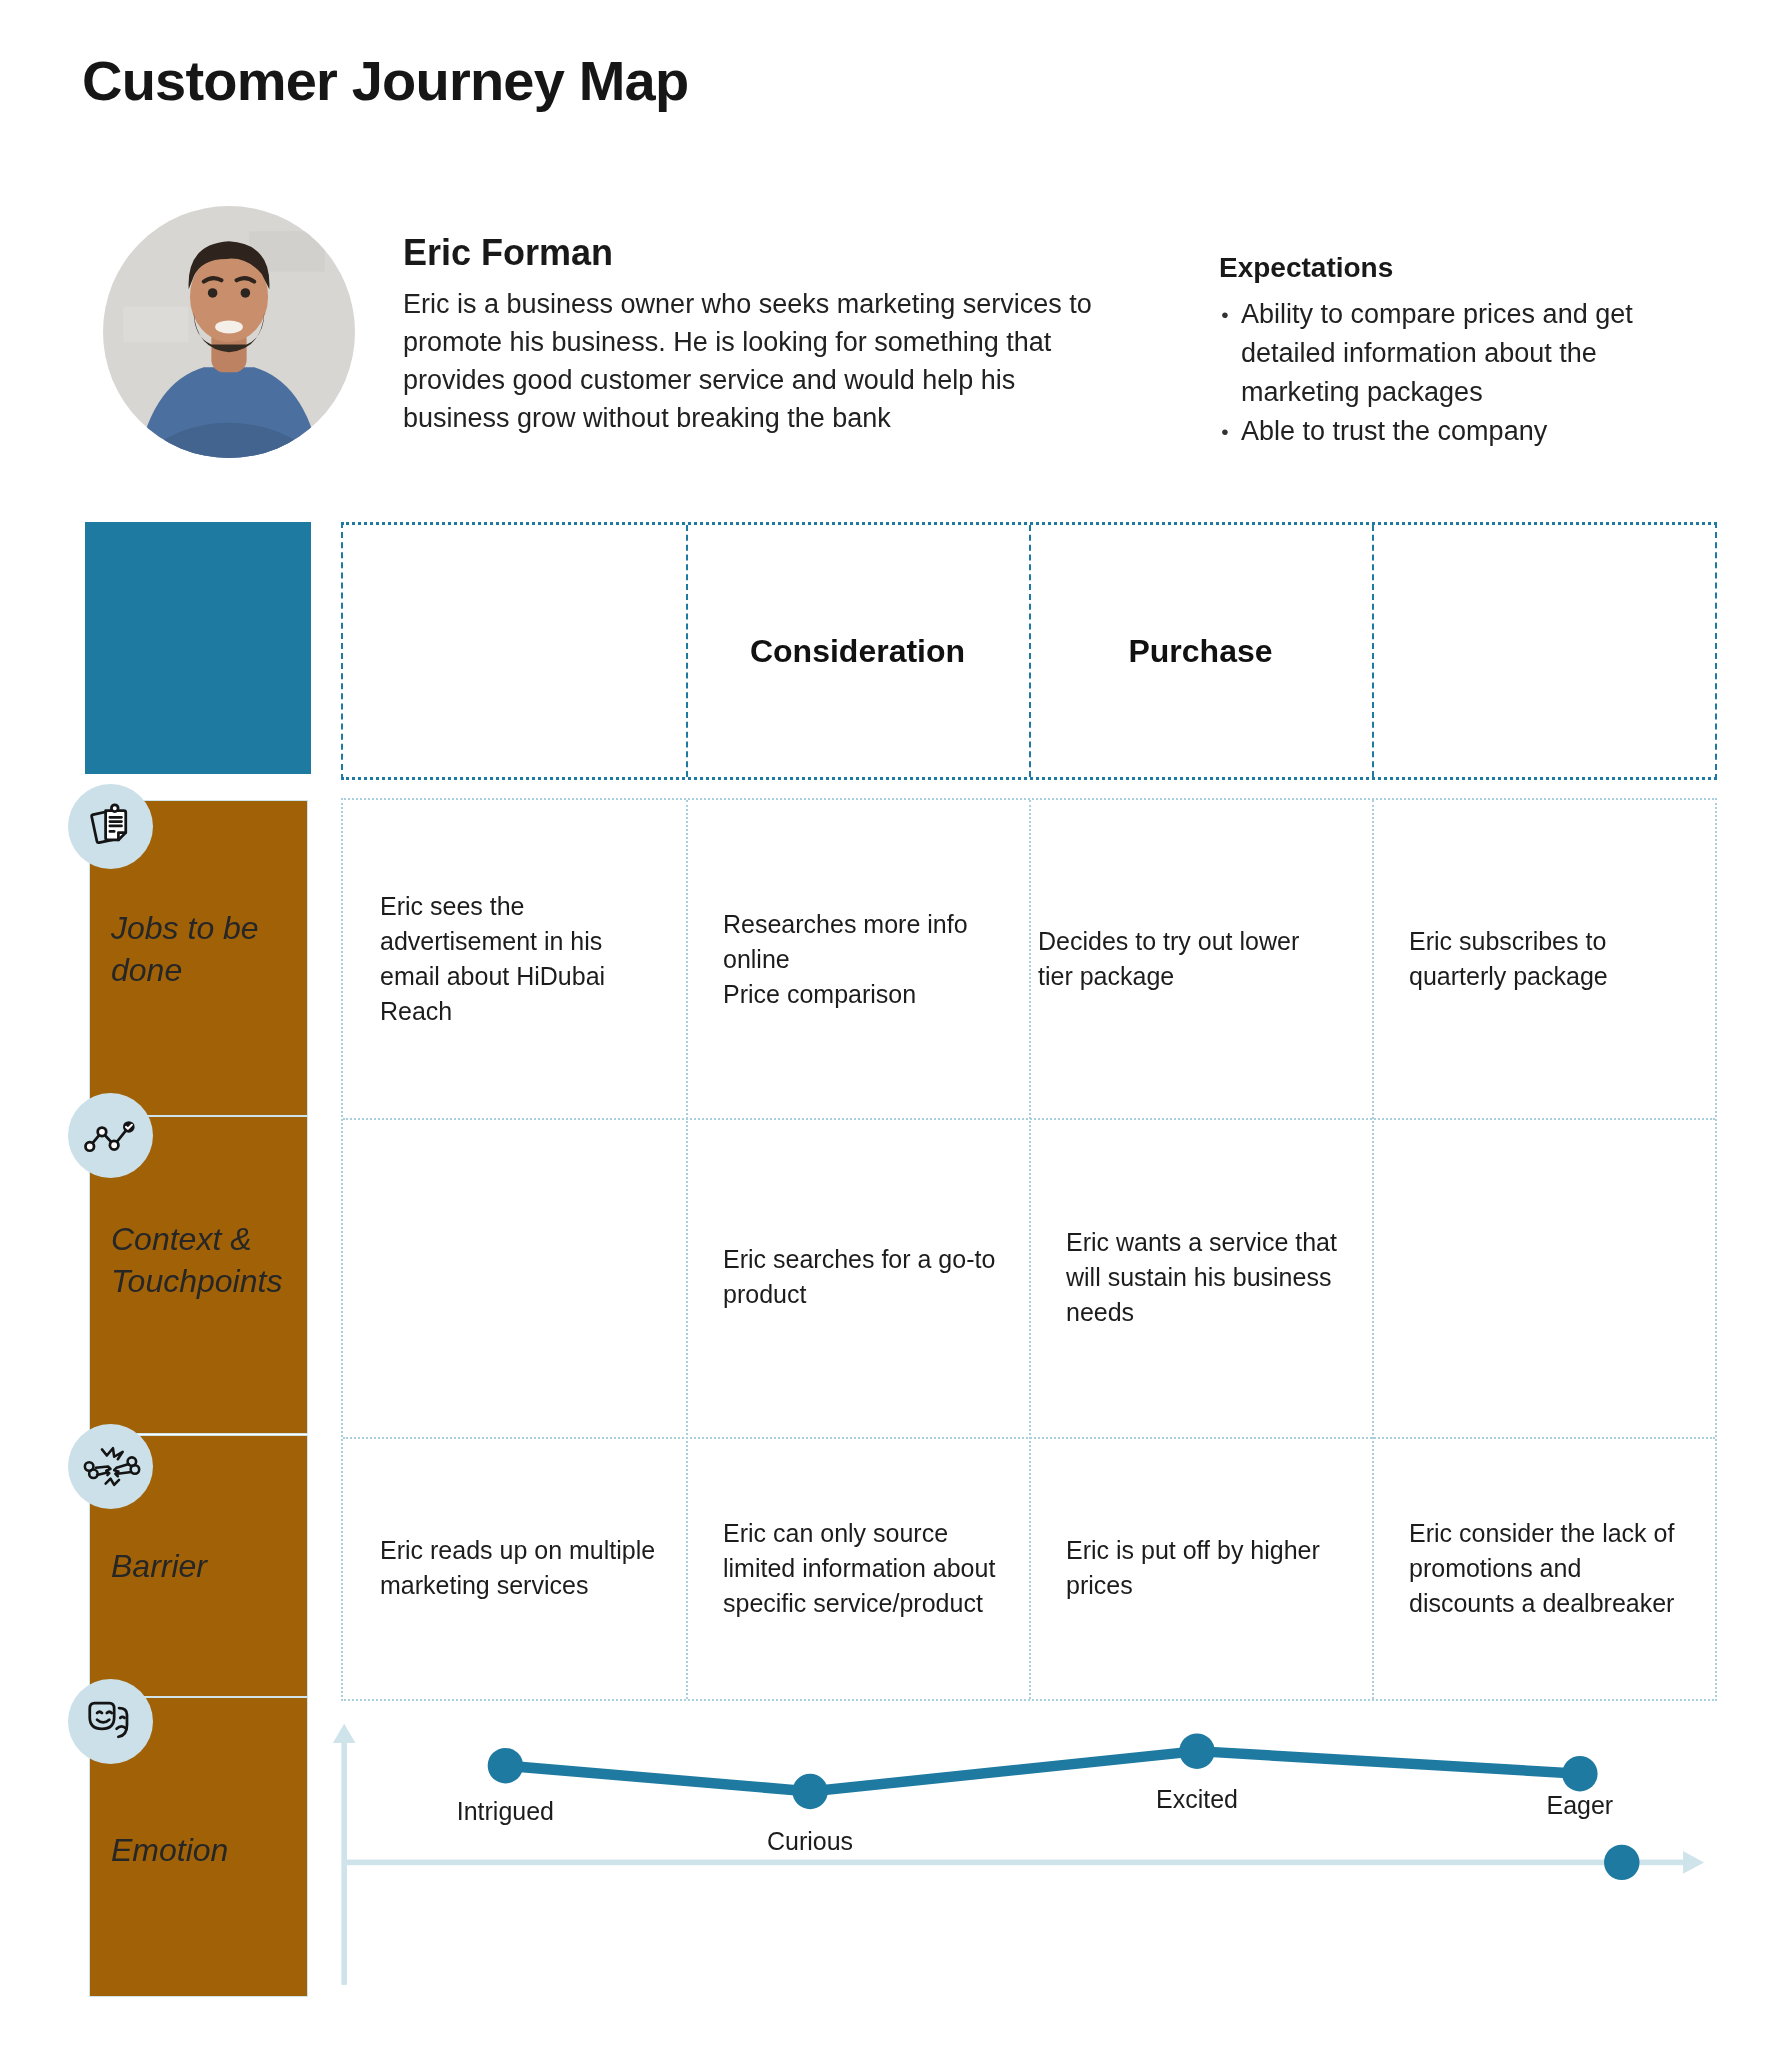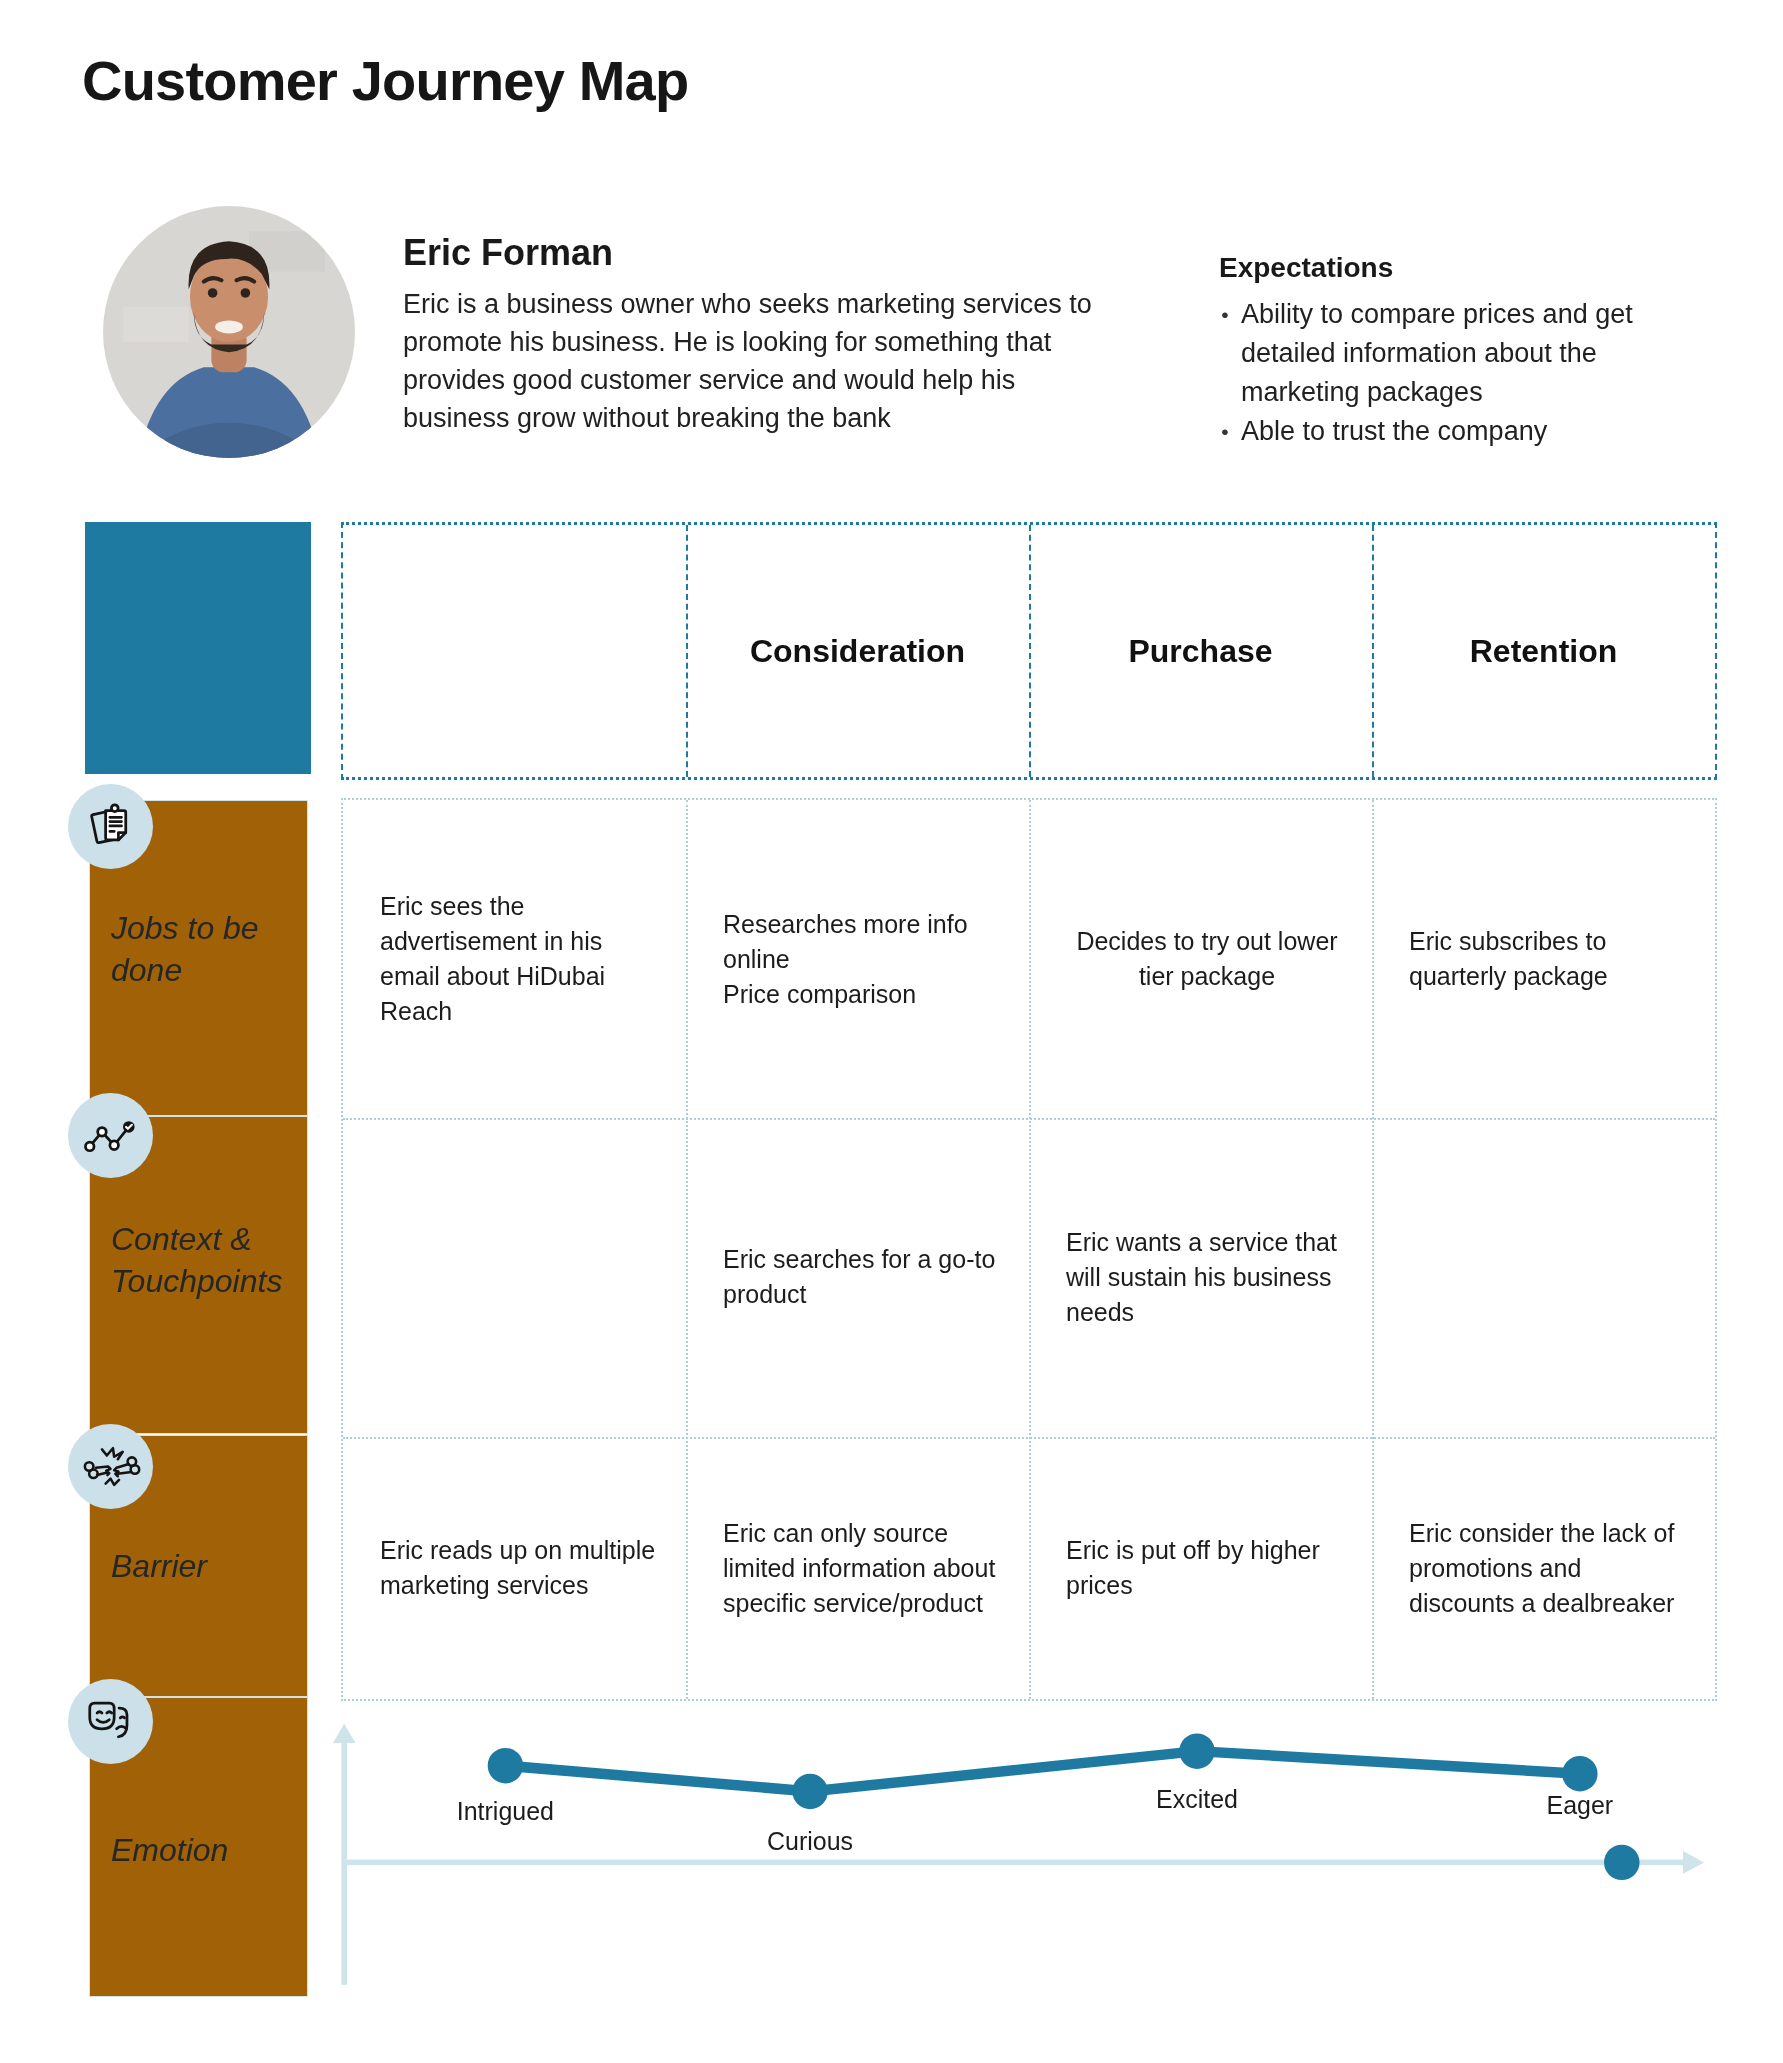--- a/index.html
+++ b/index.html
@@ -85,21 +85,20 @@
     </div>
   </div>
 
   <div class="abs stage-block"></div>
   <div class="abs header-box">
     <div class="vsep" style="left:343px;"></div>
     <div class="vsep" style="left:686px;"></div>
     <div class="vsep" style="left:1029px;"></div>
     <div class="stage-cell" style="left:343px;width:343px;">Consideration</div>
     <div class="stage-cell" style="left:686px;width:343px;">Purchase</div>
-    <div class="stage-cell" style="left:1029px;width:343px;">Retention</div>
   </div>
 
   <div class="abs rail-box" style="top:800px;height:316px;">
     <div class="rail-label" style="padding-top:106px;">Jobs to be done</div>
   </div>
   <div class="abs rail-box" style="top:1116px;height:318px;">
     <div class="rail-label" style="padding-top:101px;">Context &amp; Touchpoints</div>
   </div>
   <div class="abs rail-box" style="top:1435px;height:262px;">
     <div class="rail-label" style="padding-top:109px;">Barrier</div>
@@ -159,21 +158,21 @@
     <div class="hsep" style="top:318px;"></div>
     <div class="hsep" style="top:637px;"></div>
 
     <div class="cell" style="left:0;top:0;width:343px;height:318px;">
         <span>Eric sees the advertisement in his email about HiDubai Reach</span>
       </div>
     <div class="cell" style="left:343px;top:0;width:343px;height:318px;">
         <span>Researches more info online
 Price comparison</span>
       </div>
-    <div class="cell" style="left:686px;top:0;width:343px;height:318px;text-align:center;">
+    <div class="cell" style="left:658px;top:0;width:343px;height:318px;">
         <span>Decides to try out lower tier package</span>
       </div>
     <div class="cell" style="left:1029px;top:0;width:343px;height:318px;">
         <span>Eric subscribes to quarterly package</span>
       </div>
 
     <div class="cell" style="left:343px;top:318px;width:343px;height:318px;">
         <span>Eric searches for a go-to product</span>
       </div>
     <div class="cell" style="left:686px;top:318px;width:343px;height:318px;">

